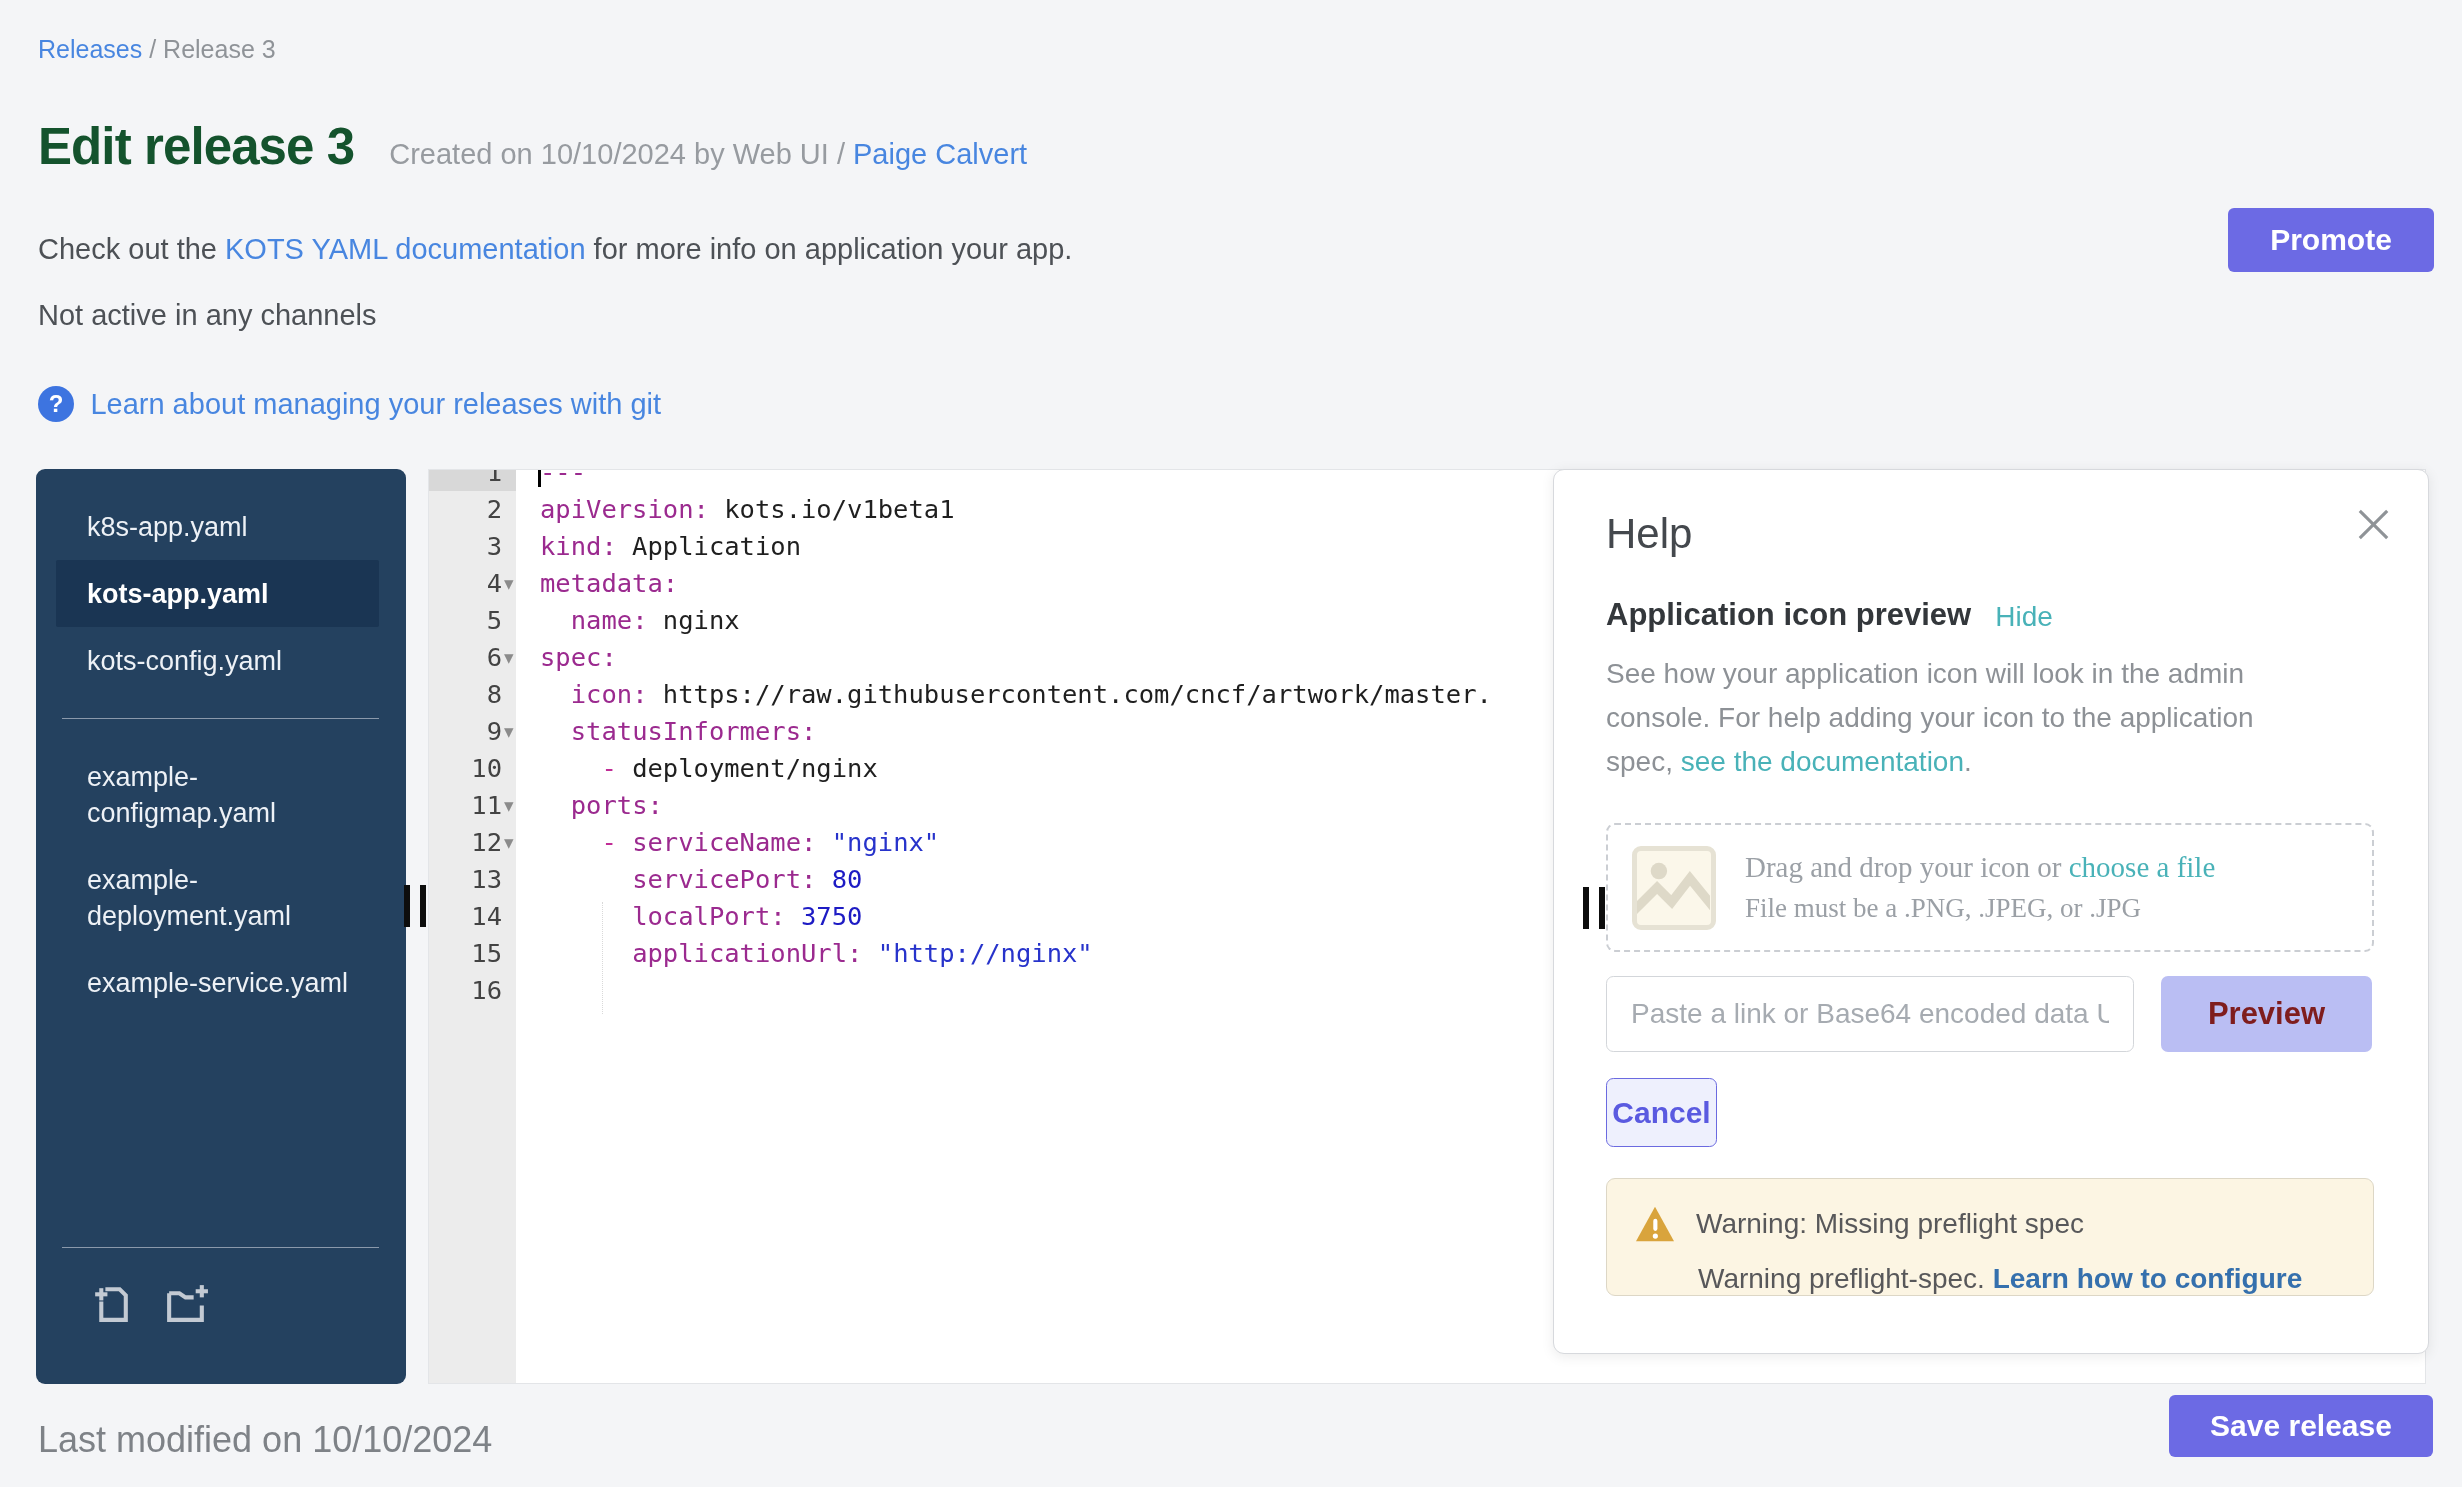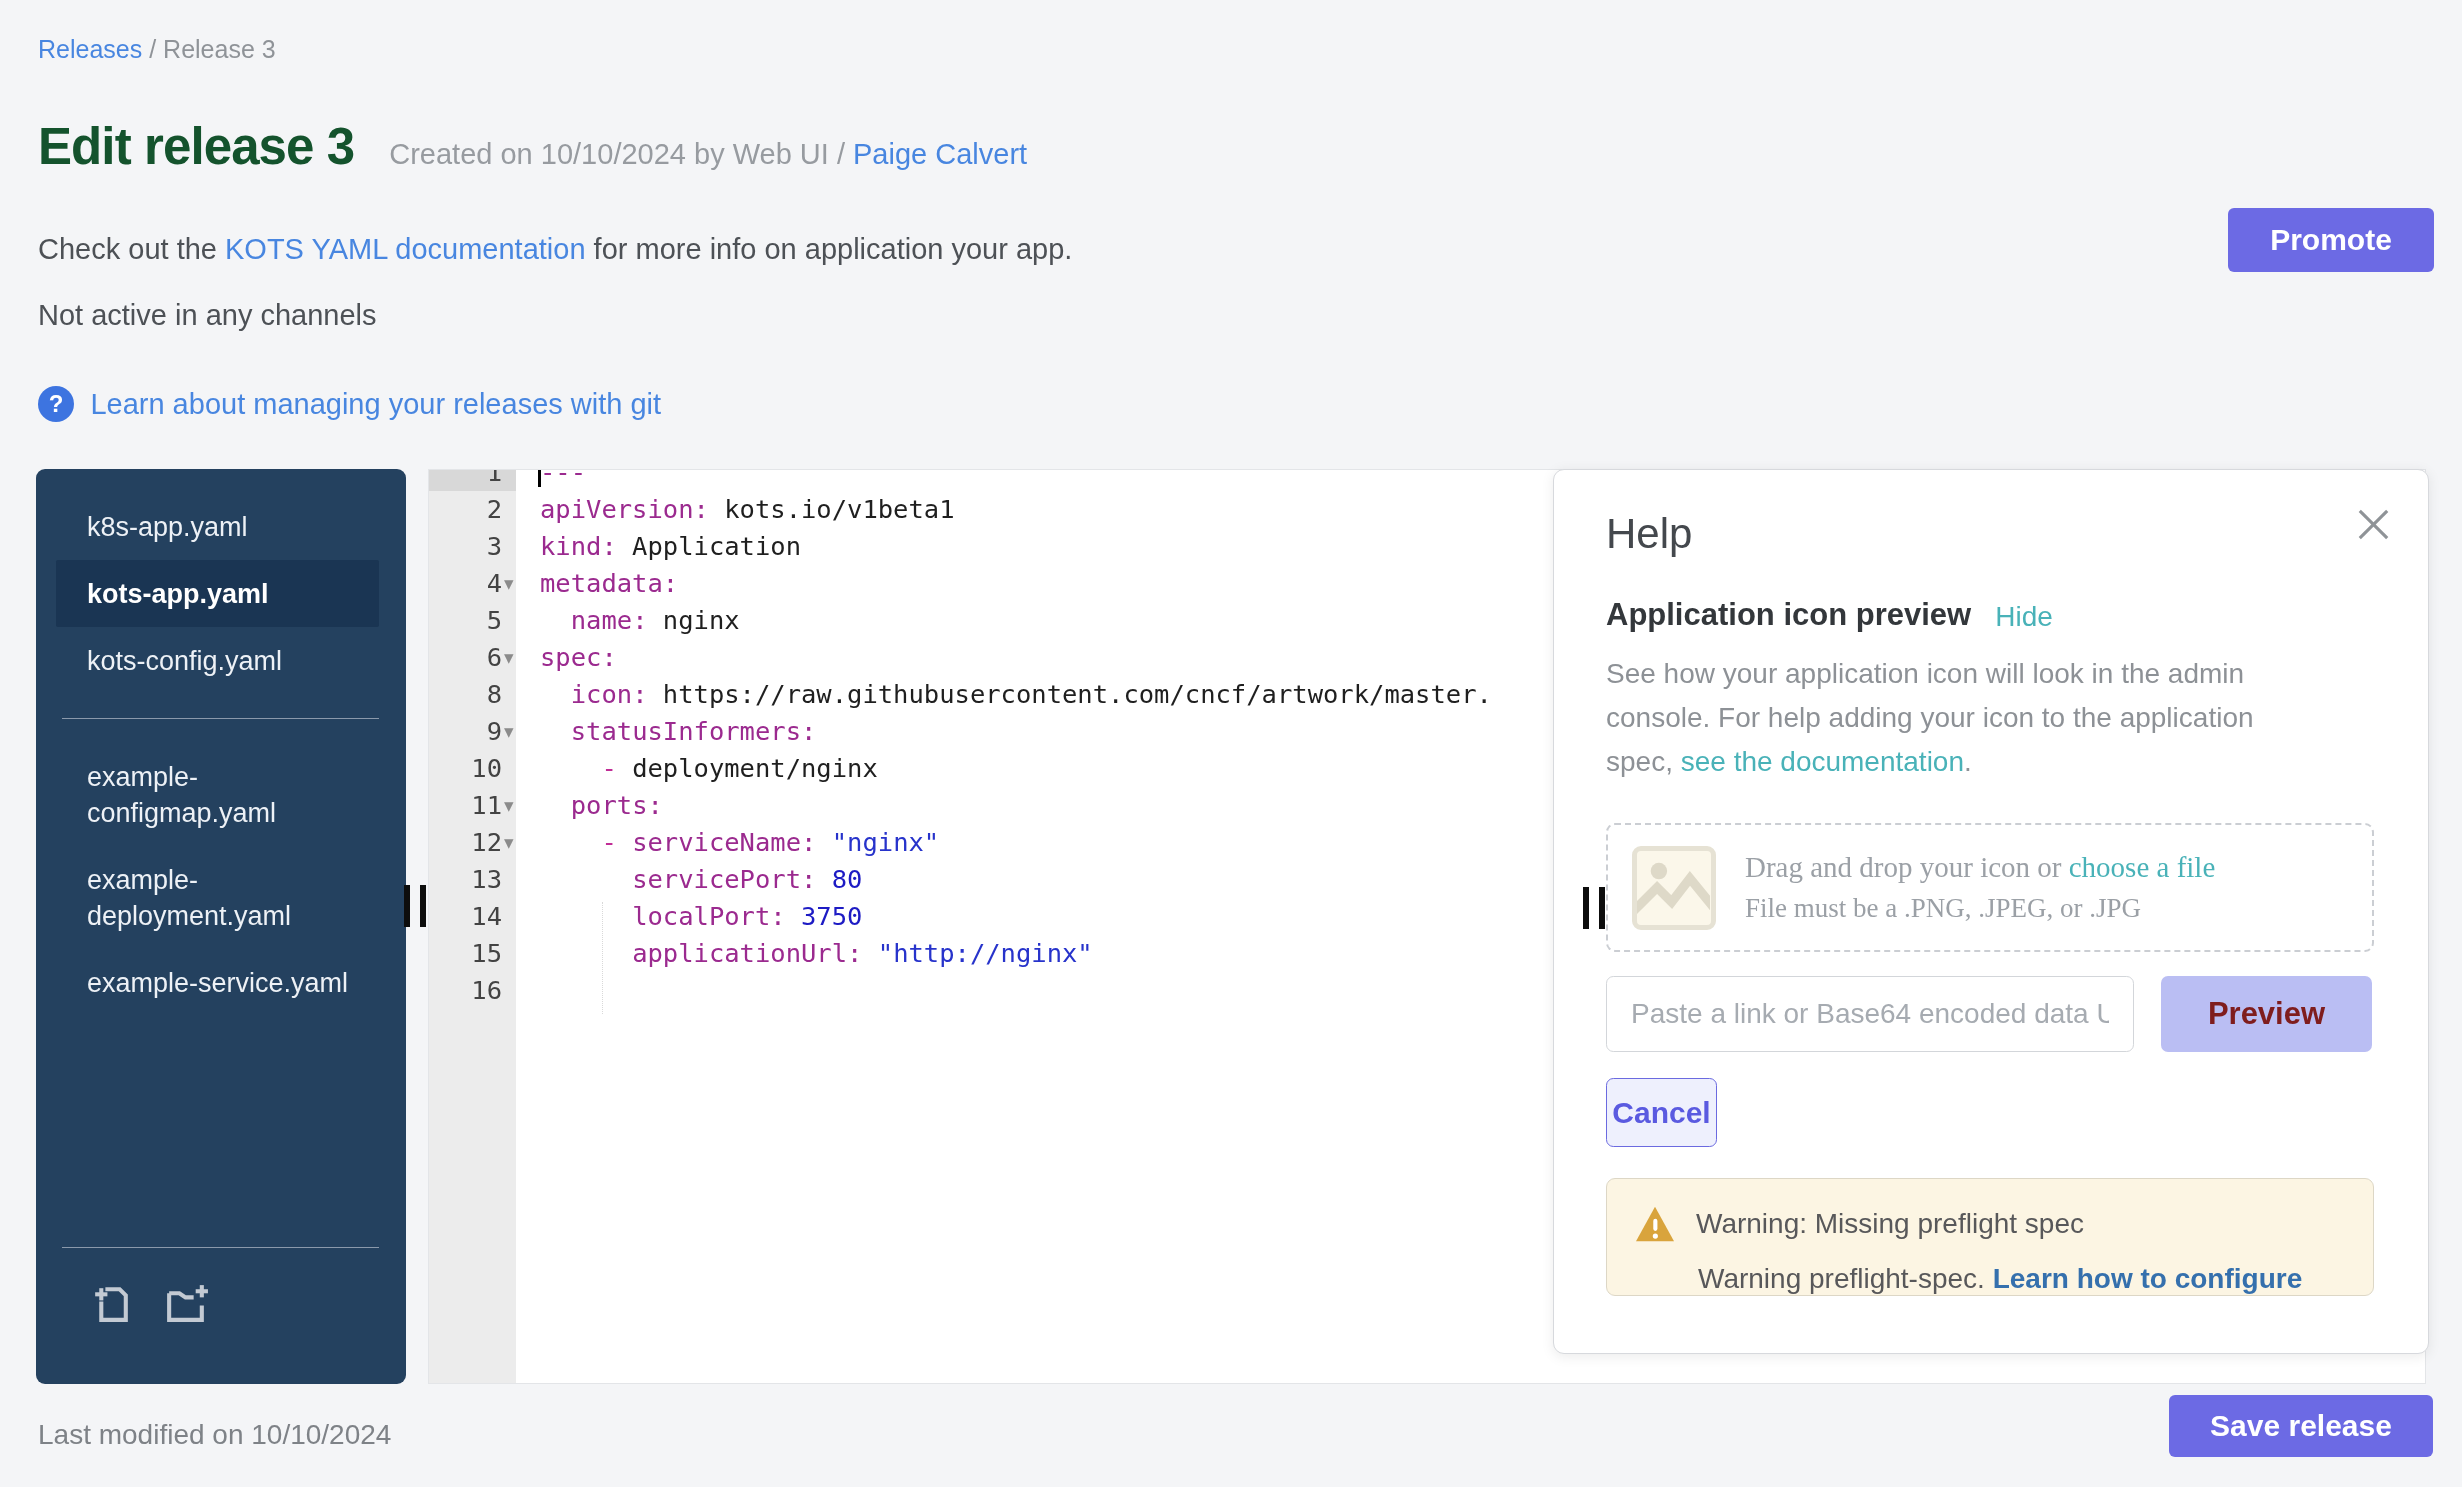--- a/index.html
+++ b/index.html
@@ -100,21 +100,21 @@
                 font-family:"Liberation Sans",sans-serif; cursor:pointer; }
   .warning-box { position:absolute; left:52px; top:708px; width:768px; height:118px;
                  background:#fcf5e3; border:0.9px solid #ddd7c6; border-radius:9px;
                  padding:25.5px 27px 0 27px; overflow:hidden; }
   .warn-row1 { display:flex; align-items:center; }
   .warn-title { margin-left:20px; font-size:28px; color:#58585a; }
   .warn-row2 { margin:20px 0 0 64px; font-size:28px; color:#58585a; }
   .warn-row2 a { color:#3570ad; font-weight:bold; text-decoration:none; }
 
   
-  .footer-text { position:absolute; left:38px; top:1419px; font-size:28px; color:#7e8287; }
+  .footer-text { position:absolute; left:38px; top:1419px; font-size:36px; color:#7e8287; }
 </style>
 </head>
 <body>
 
 <div class="breadcrumb">
   <a>Releases</a><span> / </span><span>Release 3</span>
 </div>
 
 <div class="title-row">
   <div class="page-title">Edit release 3</div>

